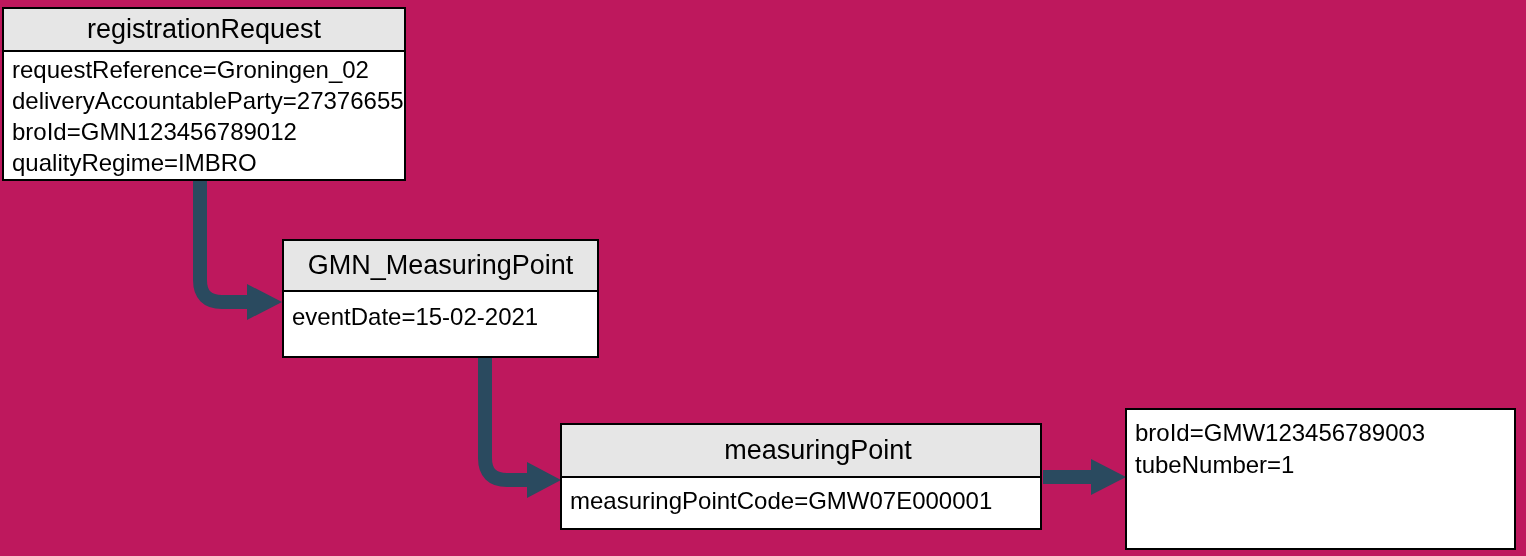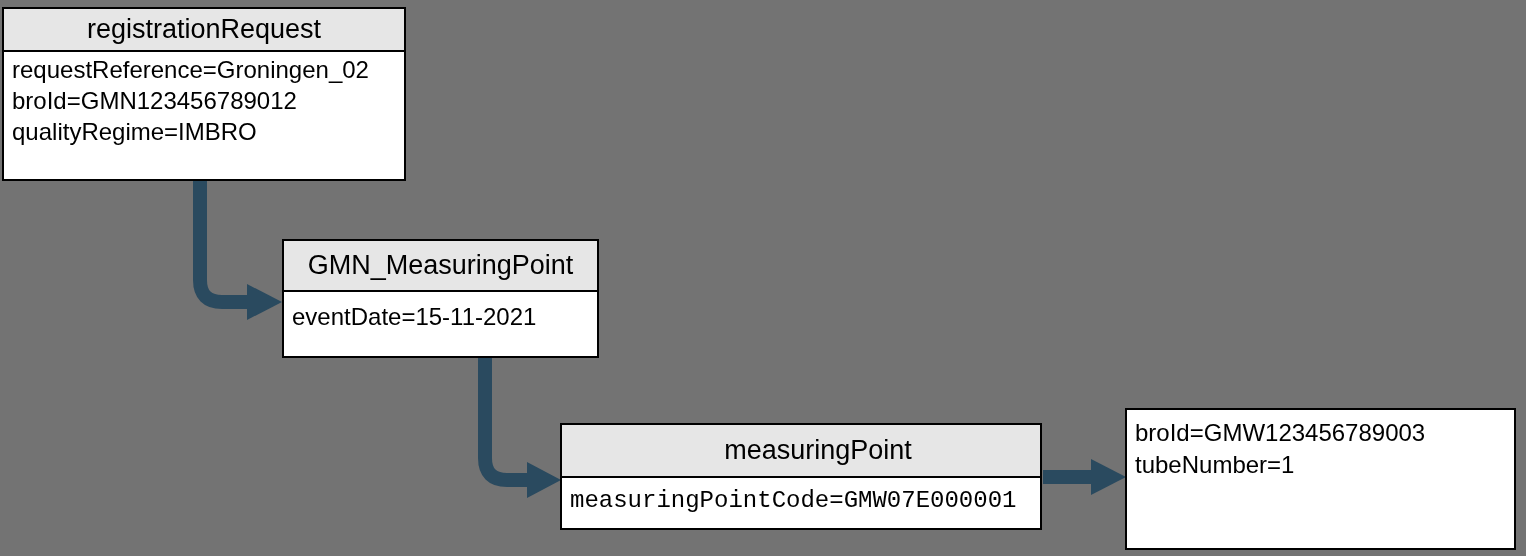--- a/index.html
+++ b/index.html
@@ -64,59 +64,60 @@
   #node-registration-request { left: 2px;    top: 7px;   width: 404px; height: 174px; }
   #node-registration-request .node-title { height: 41px; }
   #node-registration-request .node-body  { padding-top: 2px; line-height: 31px; }
 
   #node-gmn-measuring-point  { left: 282px;  top: 239px; width: 317px; height: 119px; }
   #node-gmn-measuring-point .node-title { height: 49px; }
   #node-gmn-measuring-point .node-body  { padding-top: 9px; }
 
   #node-measuring-point      { left: 560px;  top: 423px; width: 482px; height: 107px; }
   #node-measuring-point .node-title { height: 51px; padding-left: 34px; }
-  #node-measuring-point .node-body  { padding-top: 7px; font-family: Liberation Mono, monospace; }
+  #node-measuring-point .node-body  { padding-top: 7px; }
 
   #node-groundwater-monitoring-tube { left: 1125px; top: 408px; width: 391px; height: 142px; }
   #node-groundwater-monitoring-tube .node-title { height: 46px; }
   #node-groundwater-monitoring-tube .node-body  { padding-top: 7px; }
 </style>
 </head>
 <body>
 
-<div id="canvas" style="background: #737373;">
+<div id="canvas" style="background: #be185d;">
 
   <svg id="connectors" viewBox="0 0 1526 556" xmlns="http://www.w3.org/2000/svg">
     <g>
       <path class="edge-path" d="M 200 180 L 200 280 Q 200 302 222 302 L 248 302"></path>
       <polygon class="edge-head" points="247,284 247,320 282,302"></polygon>
     </g>
     <g>
       <path class="edge-path" d="M 485 356 L 485 458 Q 485 480 507 480 L 528 480"></path>
       <polygon class="edge-head" points="527,462 527,498 561,480"></polygon>
     </g>
     <g>
       <path class="edge-path" d="M 1043 477 L 1092 477"></path>
       <polygon class="edge-head" points="1091,459 1091,495 1126,477"></polygon>
     </g>
   </svg>
 
   <div class="node" id="node-registration-request">
     <div class="node-title">registrationRequest</div>
     <div class="node-body">
       <div class="attr">requestReference=Groningen_02</div>
+      <div class="attr">deliveryAccountableParty=27376655</div>
       <div class="attr">broId=GMN123456789012</div>
       <div class="attr">qualityRegime=IMBRO</div>
     </div>
   </div>
 
   <div class="node" id="node-gmn-measuring-point">
     <div class="node-title">GMN_MeasuringPoint</div>
     <div class="node-body">
-      <div class="attr">eventDate=15-11-2021</div>
+      <div class="attr">eventDate=15-02-2021</div>
     </div>
   </div>
 
   <div class="node" id="node-measuring-point">
     <div class="node-title">measuringPoint</div>
     <div class="node-body">
       <div class="attr">measuringPointCode=GMW07E000001</div>
     </div>
   </div>
 

